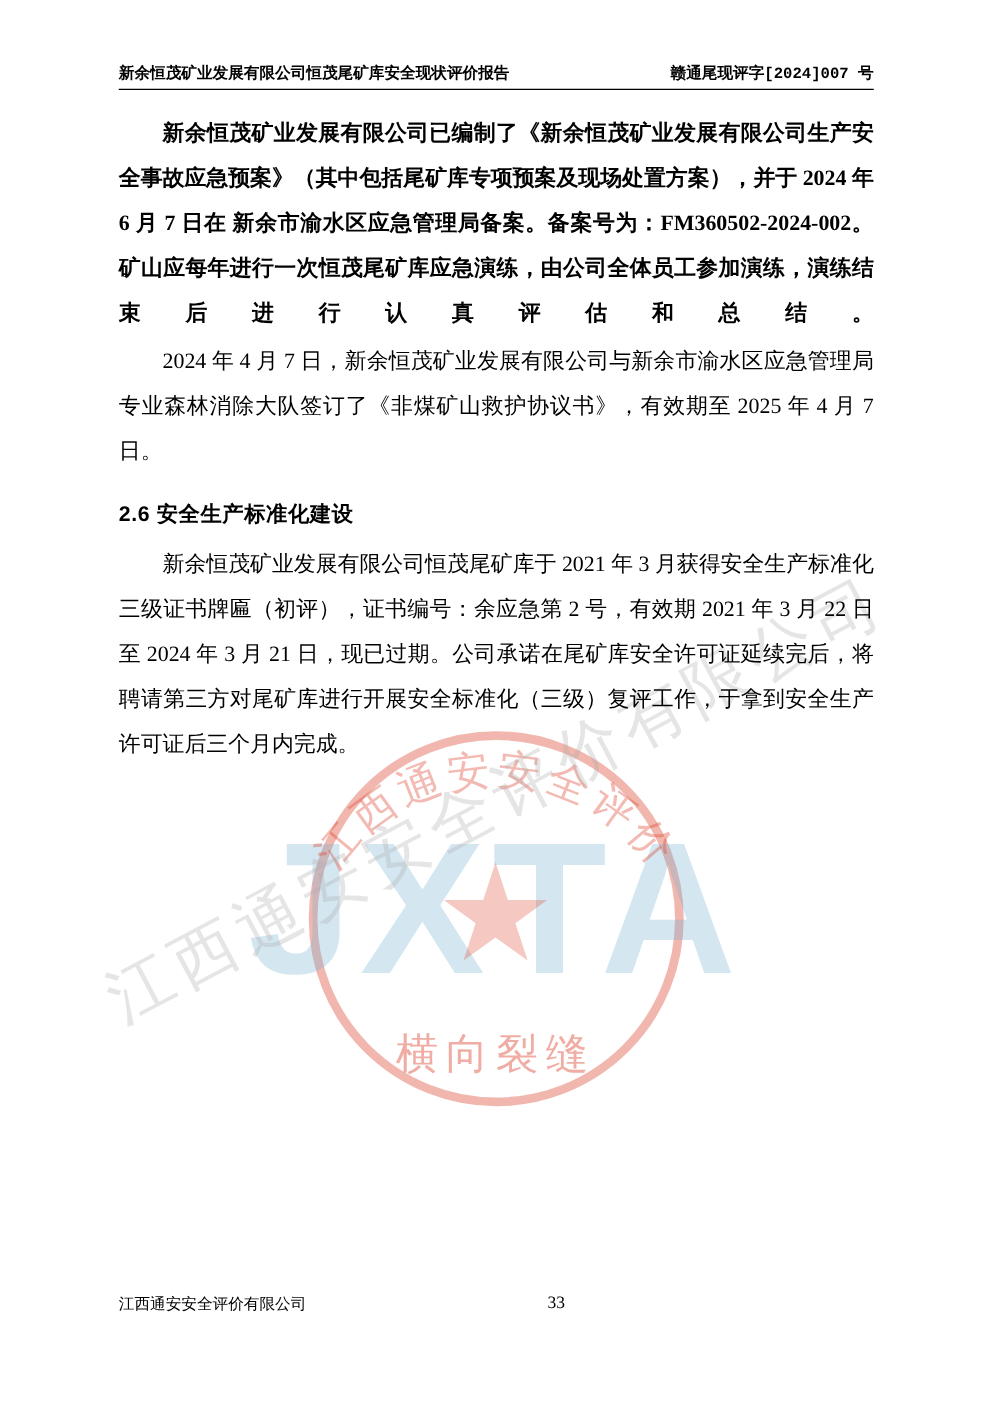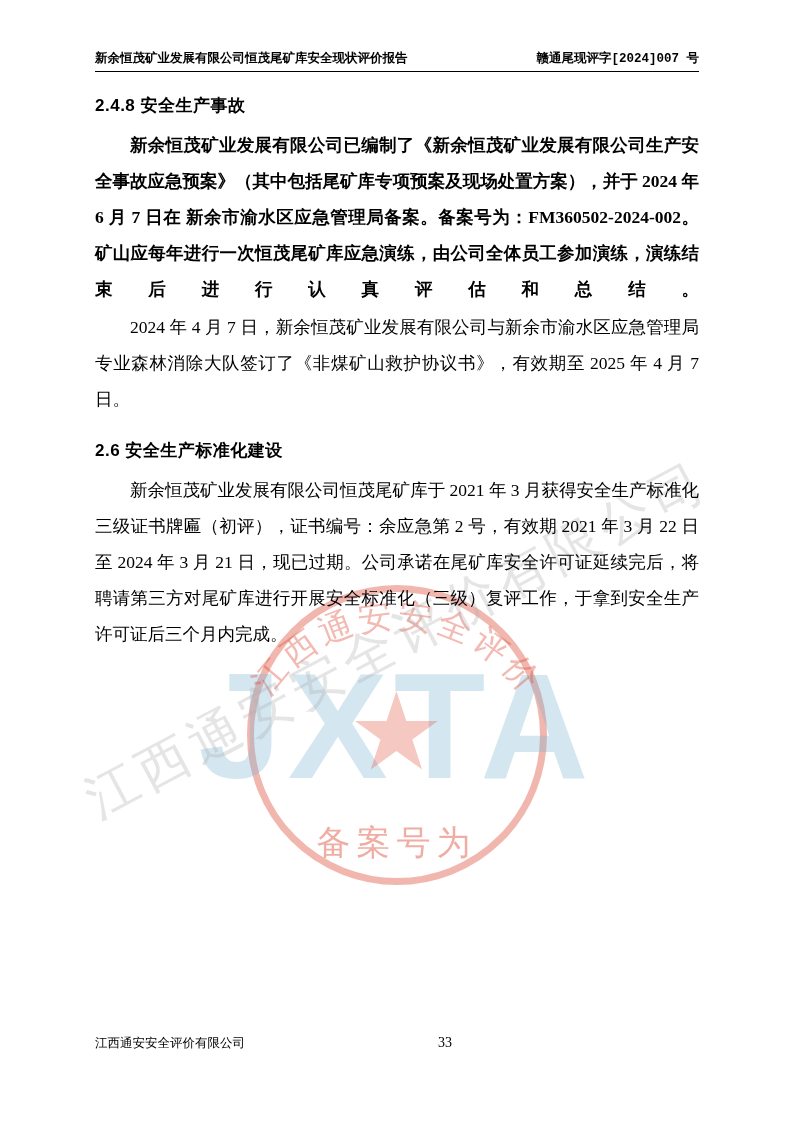--- a/index.html
+++ b/index.html
@@ -194,36 +194,35 @@
       <div class="wm-jxa">JXTA</div>
       <div class="wm-star">★</div>
       <svg class="wm-arc-text" viewBox="0 0 420 420">
         <defs>
           <path id="arcpath" d="M 60,230 A 152,152 0 0 1 360,230" fill="none"></path>
         </defs>
         <text>
           <textPath href="#arcpath" startOffset="50%" text-anchor="middle">江西通安安全评价</textPath>
         </text>
       </svg>
-      <div class="wm-bottom">备案号为</div>
+      <div class="wm-bottom">横向裂缝</div>
     </div>
     <div class="wm-diag">江西通安安全评价有限公司</div>
   </div>
 
   <div class="header">
     <div class="header-row">
       <span>新余恒茂矿业发展有限公司恒茂尾矿库安全现状评价报告</span>
       <span>赣通尾现评字[2024]007 号</span>
     </div>
     <div class="header-rule"></div>
   </div>
 
   <div class="content">
 
-    <h2 class="sec">2.4.8 安全生产事故</h2>
 
     <p class="para justify-spread">新余恒茂矿业发展有限公司已编制了《新余恒茂矿业发展有限公司生产安全事故应急预案》（其中包括尾矿库专项预案及现场处置方案），并于 2024 年 6 月 7 日在 新余市渝水区应急管理局备案。备案号为：FM360502-2024-002。矿山应每年进行一次恒茂尾矿库应急演练，由公司全体员工参加演练，演练结束后进行认真评估和总结。</p>
     <p class="para">2024 年 4 月 7 日，新余恒茂矿业发展有限公司与新余市渝水区应急管理局专业森林消除大队签订了《非煤矿山救护协议书》，有效期至 2025 年 4 月 7 日。</p>
 
     <h2 class="sec">2.6 安全生产标准化建设</h2>
     <p class="para">新余恒茂矿业发展有限公司恒茂尾矿库于 2021 年 3 月获得安全生产标准化三级证书牌匾（初评），证书编号：余应急第 2 号，有效期 2021 年 3 月 22 日至 2024 年 3 月 21 日，现已过期。公司承诺在尾矿库安全许可证延续完后，将聘请第三方对尾矿库进行开展安全标准化（三级）复评工作，于拿到安全生产许可证后三个月内完成。</p>
 
   </div>
 
   <div class="footer">

